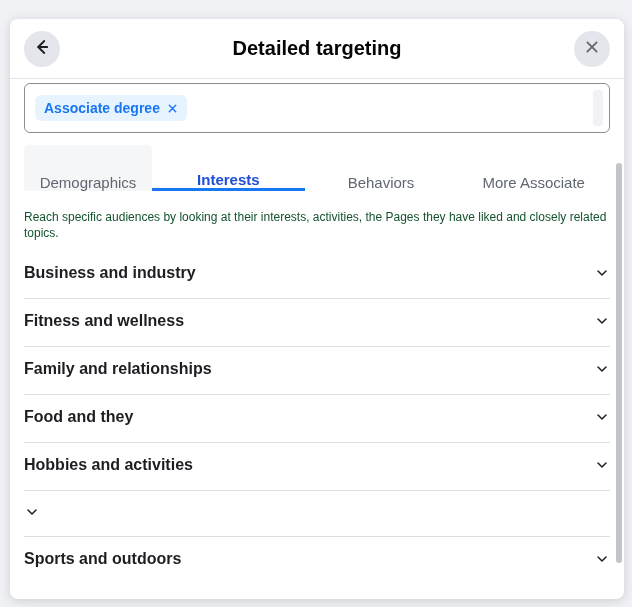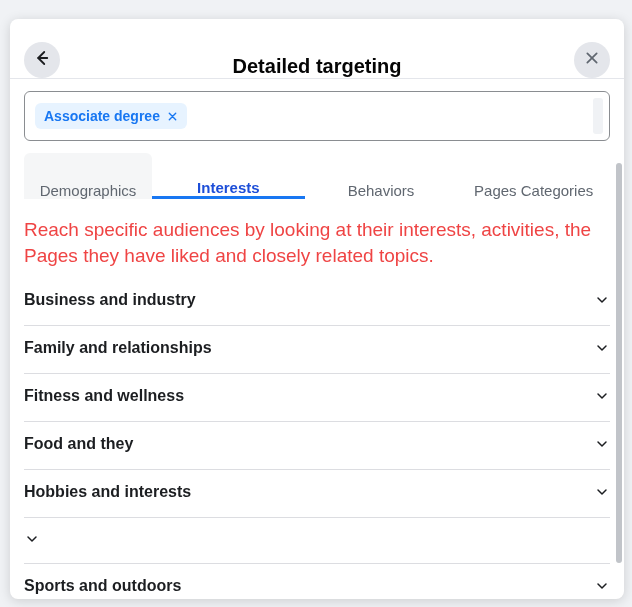--- a/index.html
+++ b/index.html
@@ -19,21 +19,21 @@
       background: #fff;
       border-radius: 8px;
       box-shadow: 0 2px 12px rgba(0,0,0,0.15);
       display: flex;
       flex-direction: column;
     }
     .header {
       position: relative;
       height: 60px;
       display: flex;
-      align-items: flex-end;
+      align-items: center;
       border-bottom: 1px solid #e4e6eb;
     }
     .icon-btn {
       width: 36px;
       height: 36px;
       border-radius: 50%;
       background: #e4e6eb;
       display: flex;
       align-items: center;
       justify-content: center;
@@ -49,21 +49,21 @@
       font-weight: 700;
       color: #050505;
     }
     .body {
       padding: 0 14px;
       flex: 1;
       overflow-y: auto;
       position: relative;
     }
     .chip-box {
-      margin-top: 12px;
+      margin-top: 4px;
       border: 1px solid #8a8d91;
       border-radius: 6px;
       padding: 8px 10px;
       min-height: 50px;
       position: relative;
       display: flex;
       align-items: center;
     }
     .chip-box::after {
       content: "";
@@ -108,22 +108,22 @@
       white-space: nowrap;
     }
     .tab.first { flex: 0 0 128px; background: #f5f6f7; border-radius: 6px 6px 0 0; }
     .tab.active {
       color: #1d4ed8;
       border-bottom: 3px solid #1877f2;
       font-weight: 600;
     }
     .desc {
       margin-top: 18px;
-      font-size: 19px;
-      color: #ef4444;
+      font-size: 12px;
+      color: #14532d;
       line-height: 1.35;
     }
     .cat-list {
       margin-top: 10px;
     }
     .cat {
       display: flex;
       align-items: center;
       justify-content: space-between;
       padding: 13px 0 16px;
@@ -189,61 +189,61 @@
       <div class="tab first">
           <span>Demographics</span>
         </div>
       <div class="tab active">
           <span>Interests</span>
         </div>
       <div class="tab">
           <span>Behaviors</span>
         </div>
       <div class="tab">
-          <span>Pages Categories</span>
+          <span>More Associate</span>
         </div>
     </div>
 
     <div class="desc">Reach specific audiences by looking at their interests, activities, the Pages they have liked and closely related topics.</div>
 
     <div class="cat-list">
       <div class="cat">
         <span class="cat-label">Business and industry</span>
         <span class="chev">
             <svg width="16" height="16" viewBox="0 0 24 24">
               <path d="M6 9l6 6 6-6" stroke="#1c1e21" stroke-width="2.2" fill="none" stroke-linecap="round" stroke-linejoin="round"></path>
             </svg>
           </span>
       </div>
       <div class="cat">
+        <span class="cat-label">Fitness and wellness</span>
+        <span class="chev">
+            <svg width="16" height="16" viewBox="0 0 24 24">
+              <path d="M6 9l6 6 6-6" stroke="#1c1e21" stroke-width="2.2" fill="none" stroke-linecap="round" stroke-linejoin="round"></path>
+            </svg>
+          </span>
+      </div>
+      <div class="cat">
         <span class="cat-label">Family and relationships</span>
         <span class="chev">
             <svg width="16" height="16" viewBox="0 0 24 24">
               <path d="M6 9l6 6 6-6" stroke="#1c1e21" stroke-width="2.2" fill="none" stroke-linecap="round" stroke-linejoin="round"></path>
             </svg>
           </span>
       </div>
       <div class="cat">
-        <span class="cat-label">Fitness and wellness</span>
-        <span class="chev">
-            <svg width="16" height="16" viewBox="0 0 24 24">
-              <path d="M6 9l6 6 6-6" stroke="#1c1e21" stroke-width="2.2" fill="none" stroke-linecap="round" stroke-linejoin="round"></path>
-            </svg>
-          </span>
-      </div>
-      <div class="cat">
         <span class="cat-label">Food and they</span>
         <span class="chev">
             <svg width="16" height="16" viewBox="0 0 24 24">
               <path d="M6 9l6 6 6-6" stroke="#1c1e21" stroke-width="2.2" fill="none" stroke-linecap="round" stroke-linejoin="round"></path>
             </svg>
           </span>
       </div>
       <div class="cat">
-        <span class="cat-label">Hobbies and interests</span>
+        <span class="cat-label">Hobbies and activities</span>
         <span class="chev">
             <svg width="16" height="16" viewBox="0 0 24 24">
               <path d="M6 9l6 6 6-6" stroke="#1c1e21" stroke-width="2.2" fill="none" stroke-linecap="round" stroke-linejoin="round"></path>
             </svg>
           </span>
       </div>
       <div class="cat">
         <span class="chev">
             <svg width="16" height="16" viewBox="0 0 24 24">
               <path d="M6 9l6 6 6-6" stroke="#1c1e21" stroke-width="2.2" fill="none" stroke-linecap="round" stroke-linejoin="round"></path>

